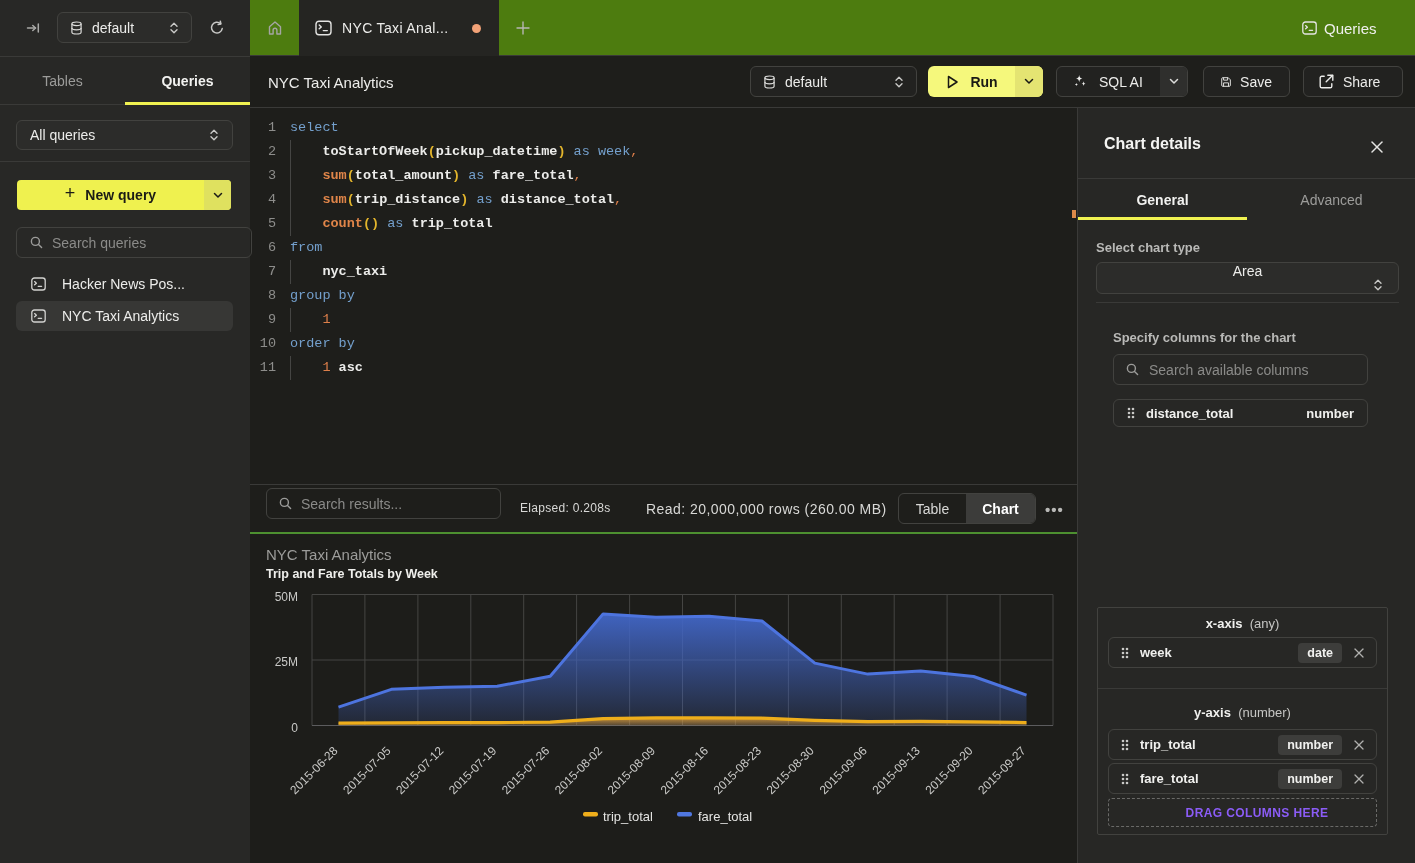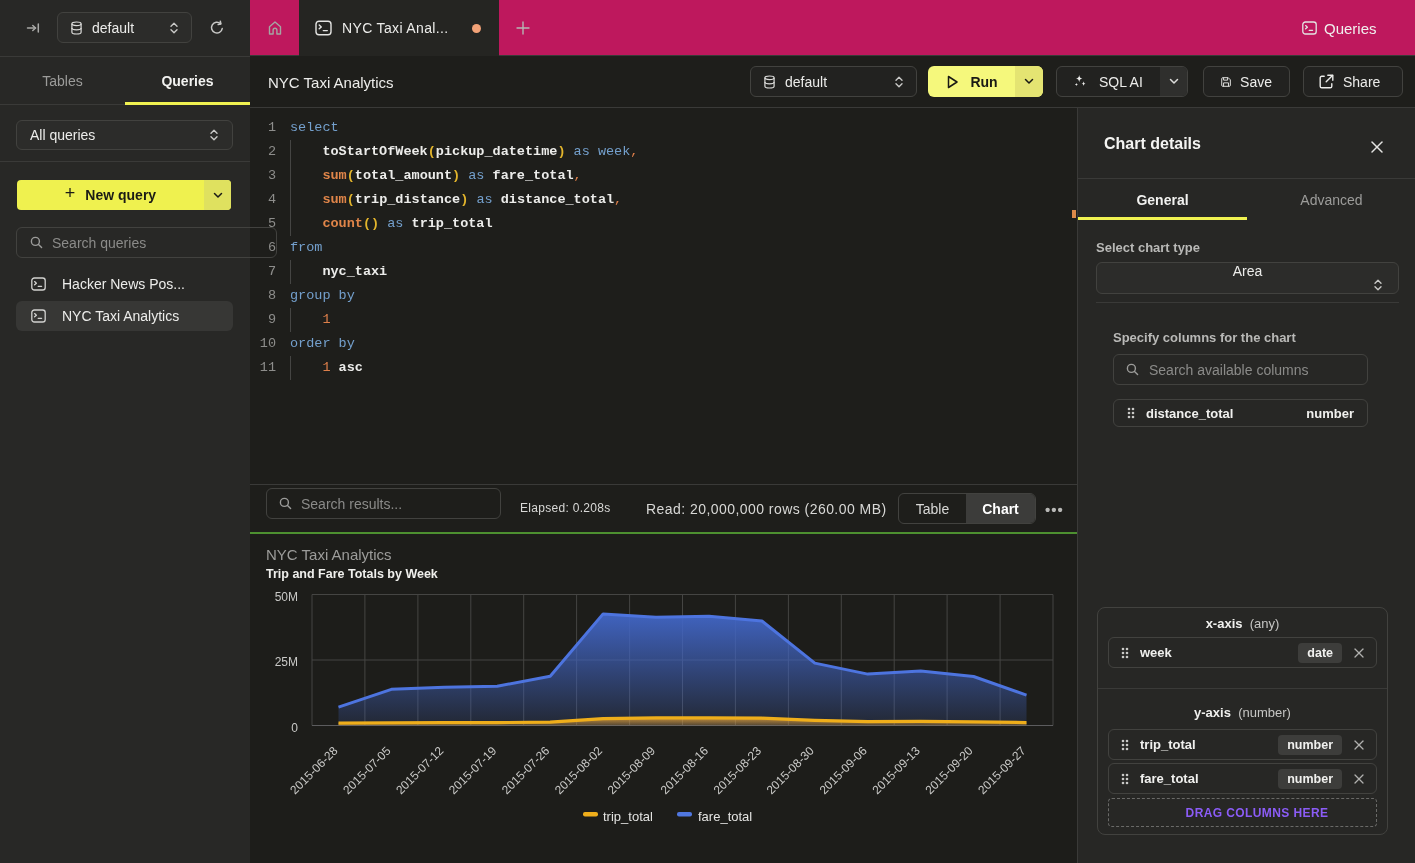--- a/index.html
+++ b/index.html
@@ -26,21 +26,21 @@
   #newquery .main { width:187px; height:30px; display:flex; align-items:center; justify-content:center;
     color:#1b1b16; font-size:14px; font-weight:700; }
   #newquery .split { width:27px; height:30px; background:#dfe15f; display:flex; align-items:center;
     justify-content:center; }
   .qrow { position:absolute; left:16px; width:217px; height:30px; border-radius:6px; display:flex;
     align-items:center; color:#ececea; font-size:14px; }
   .qrow svg { margin-left:15px; margin-right:16px; flex:none; }
 
   
   #main { left:250px; top:0; width:827px; height:863px; background:#1e1e1b; }
-  #tabbar { position:absolute; left:0; top:0; width:1165px; height:56px; background:#be185d;
+  #tabbar { position:absolute; left:0; top:0; width:1165px; height:56px; background:#4d7c0f;
     border-bottom:1px solid #3a3a38; }
   #activetab { position:absolute; left:49px; top:0; width:200px; height:56px; background:#252522;
     display:flex; align-items:center; }
   #titlebar-title { position:absolute; left:18px; top:74px; color:#ececea; font-size:15px; }
   .toolbtn { position:absolute; top:66px; height:31px; border:1px solid #42423f; border-radius:6px;
     background:#222220; display:flex; align-items:center; color:#ececea; font-size:14px; }
   #editor { position:absolute; left:0; top:108px; width:827px; height:376px;
     font-family:"Liberation Mono", monospace; font-size:13.5px; line-height:24px; }
   #gutter { position:absolute; left:0; top:8px; width:26px; text-align:right; color:#8d8d8b; }
   #code { position:absolute; left:40px; top:8px; font-weight:700; color:#ececea; white-space:pre; }
@@ -295,21 +295,21 @@
 
     <div id="newquery">
       <div class="main"><span style="font-weight:400; font-size:18px; margin-right:10px; position:relative; top:-1.5px;">+</span>New query</div>
       <div class="split">
         <svg width="10" height="7" viewBox="0 0 10 7" fill="none" stroke="#1b1b16" stroke-width="1.5" stroke-linecap="round" stroke-linejoin="round">
             <path d="M1.5 1.5 L5 5 L8.5 1.5"></path>
           </svg>
       </div>
     </div>
 
-    <div class="ghostinput" style="left:16px; top:227px; width:261px; height:31px; padding:0 13px;">
+    <div class="ghostinput" style="left:16px; top:227px; width:236px; height:31px; padding:0 13px;">
       <svg width="13" height="13" viewBox="0 0 13 13" fill="none" stroke="#9c9c9a" stroke-width="1.4" stroke-linecap="round" style="margin-right:9px;">
         <circle cx="5.4" cy="5.4" r="4"></circle>
           <line x1="8.5" y1="8.5" x2="11.6" y2="11.6"></line>
       </svg>
       <span>Search queries</span>
     </div>
 
     <div class="qrow" style="top:269px;">
       <svg width="15" height="14" viewBox="0 0 15 14" fill="none" stroke="#d2d2d0" stroke-width="1.3" stroke-linecap="round" stroke-linejoin="round">
         <rect x="0.8" y="1" width="13.4" height="12" rx="2.6"></rect>
@@ -361,21 +361,21 @@
           <circle cx="6" cy="2" r="1.3"></circle>
           <circle cx="2" cy="6" r="1.3"></circle>
           <circle cx="6" cy="6" r="1.3"></circle>
           <circle cx="2" cy="10" r="1.3"></circle>
           <circle cx="6" cy="10" r="1.3"></circle>
       </svg>
       <span>distance_total</span>
       <span style="margin-left:auto;">number</span>
     </div>
 
-    <div class="abs" style="left:19px; top:499px; width:291px; height:228px; border:1px solid #42423f; border-radius:8px;">
+    <div class="abs" style="left:19px; top:499px; width:291px; height:228px; border:1px solid #42423f; border-radius:2px;">
       <div class="abs" style="left:0; top:8px; width:289px; text-align:center; font-size:13px; color:#f0f0ee;"><b>x-axis</b>&nbsp; <span style="color:#c6c6c4;">(any)</span></div>
       <div class="rowitem" style="left:10px; top:29px; width:269px; height:31px; padding:0 12px;">
         <svg width="8" height="12" viewBox="0 0 8 12" fill="#c9c9c7" style="margin-right:11px;">
           <circle cx="2" cy="2" r="1.3"></circle>
             <circle cx="6" cy="2" r="1.3"></circle>
             <circle cx="2" cy="6" r="1.3"></circle>
             <circle cx="6" cy="6" r="1.3"></circle>
             <circle cx="2" cy="10" r="1.3"></circle>
             <circle cx="6" cy="10" r="1.3"></circle>
         </svg>

